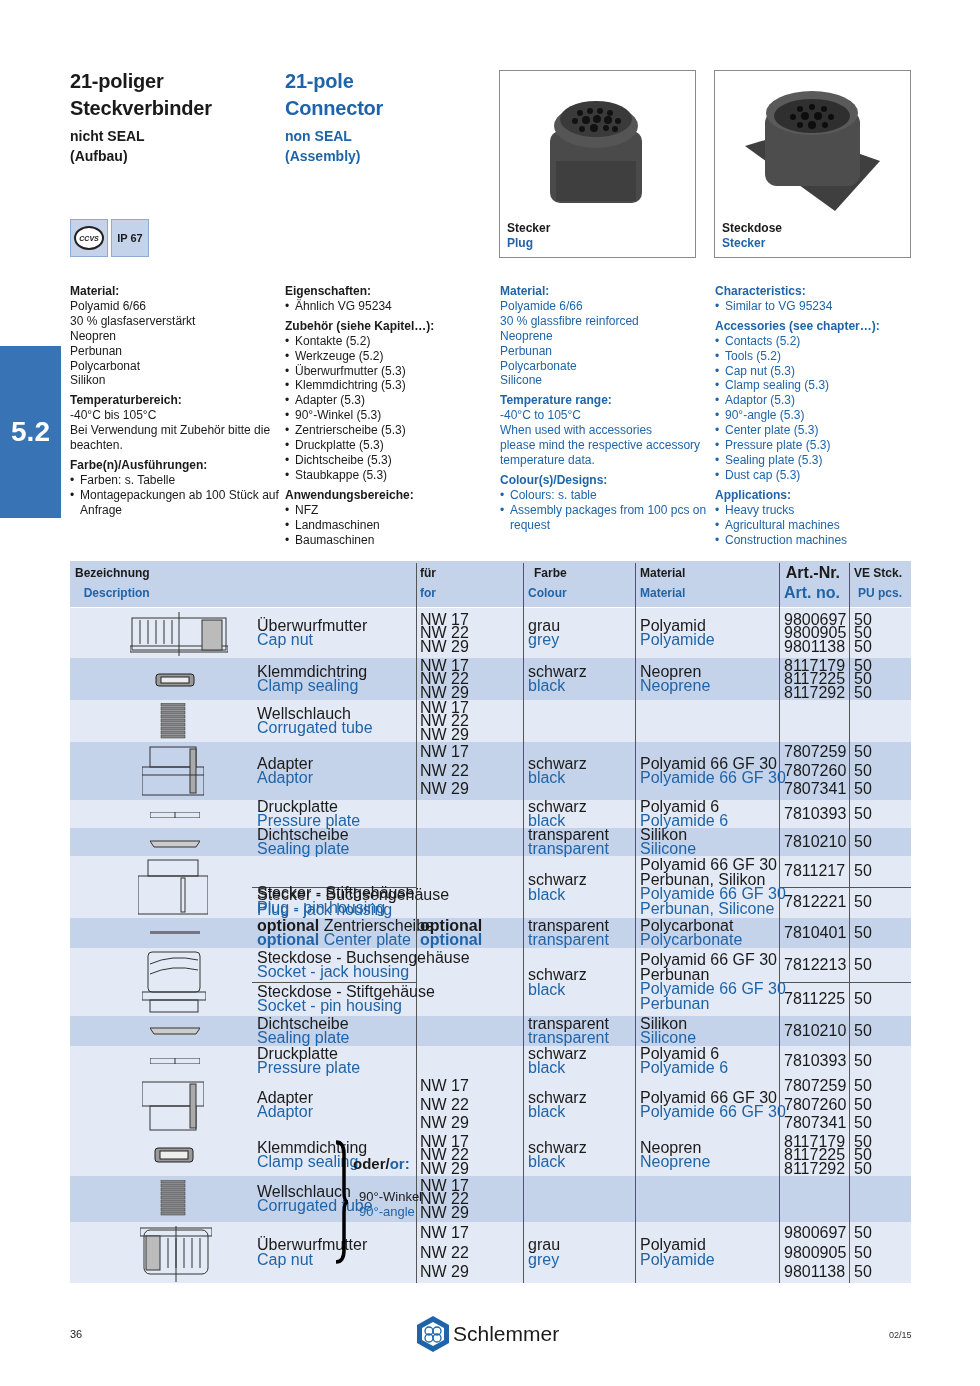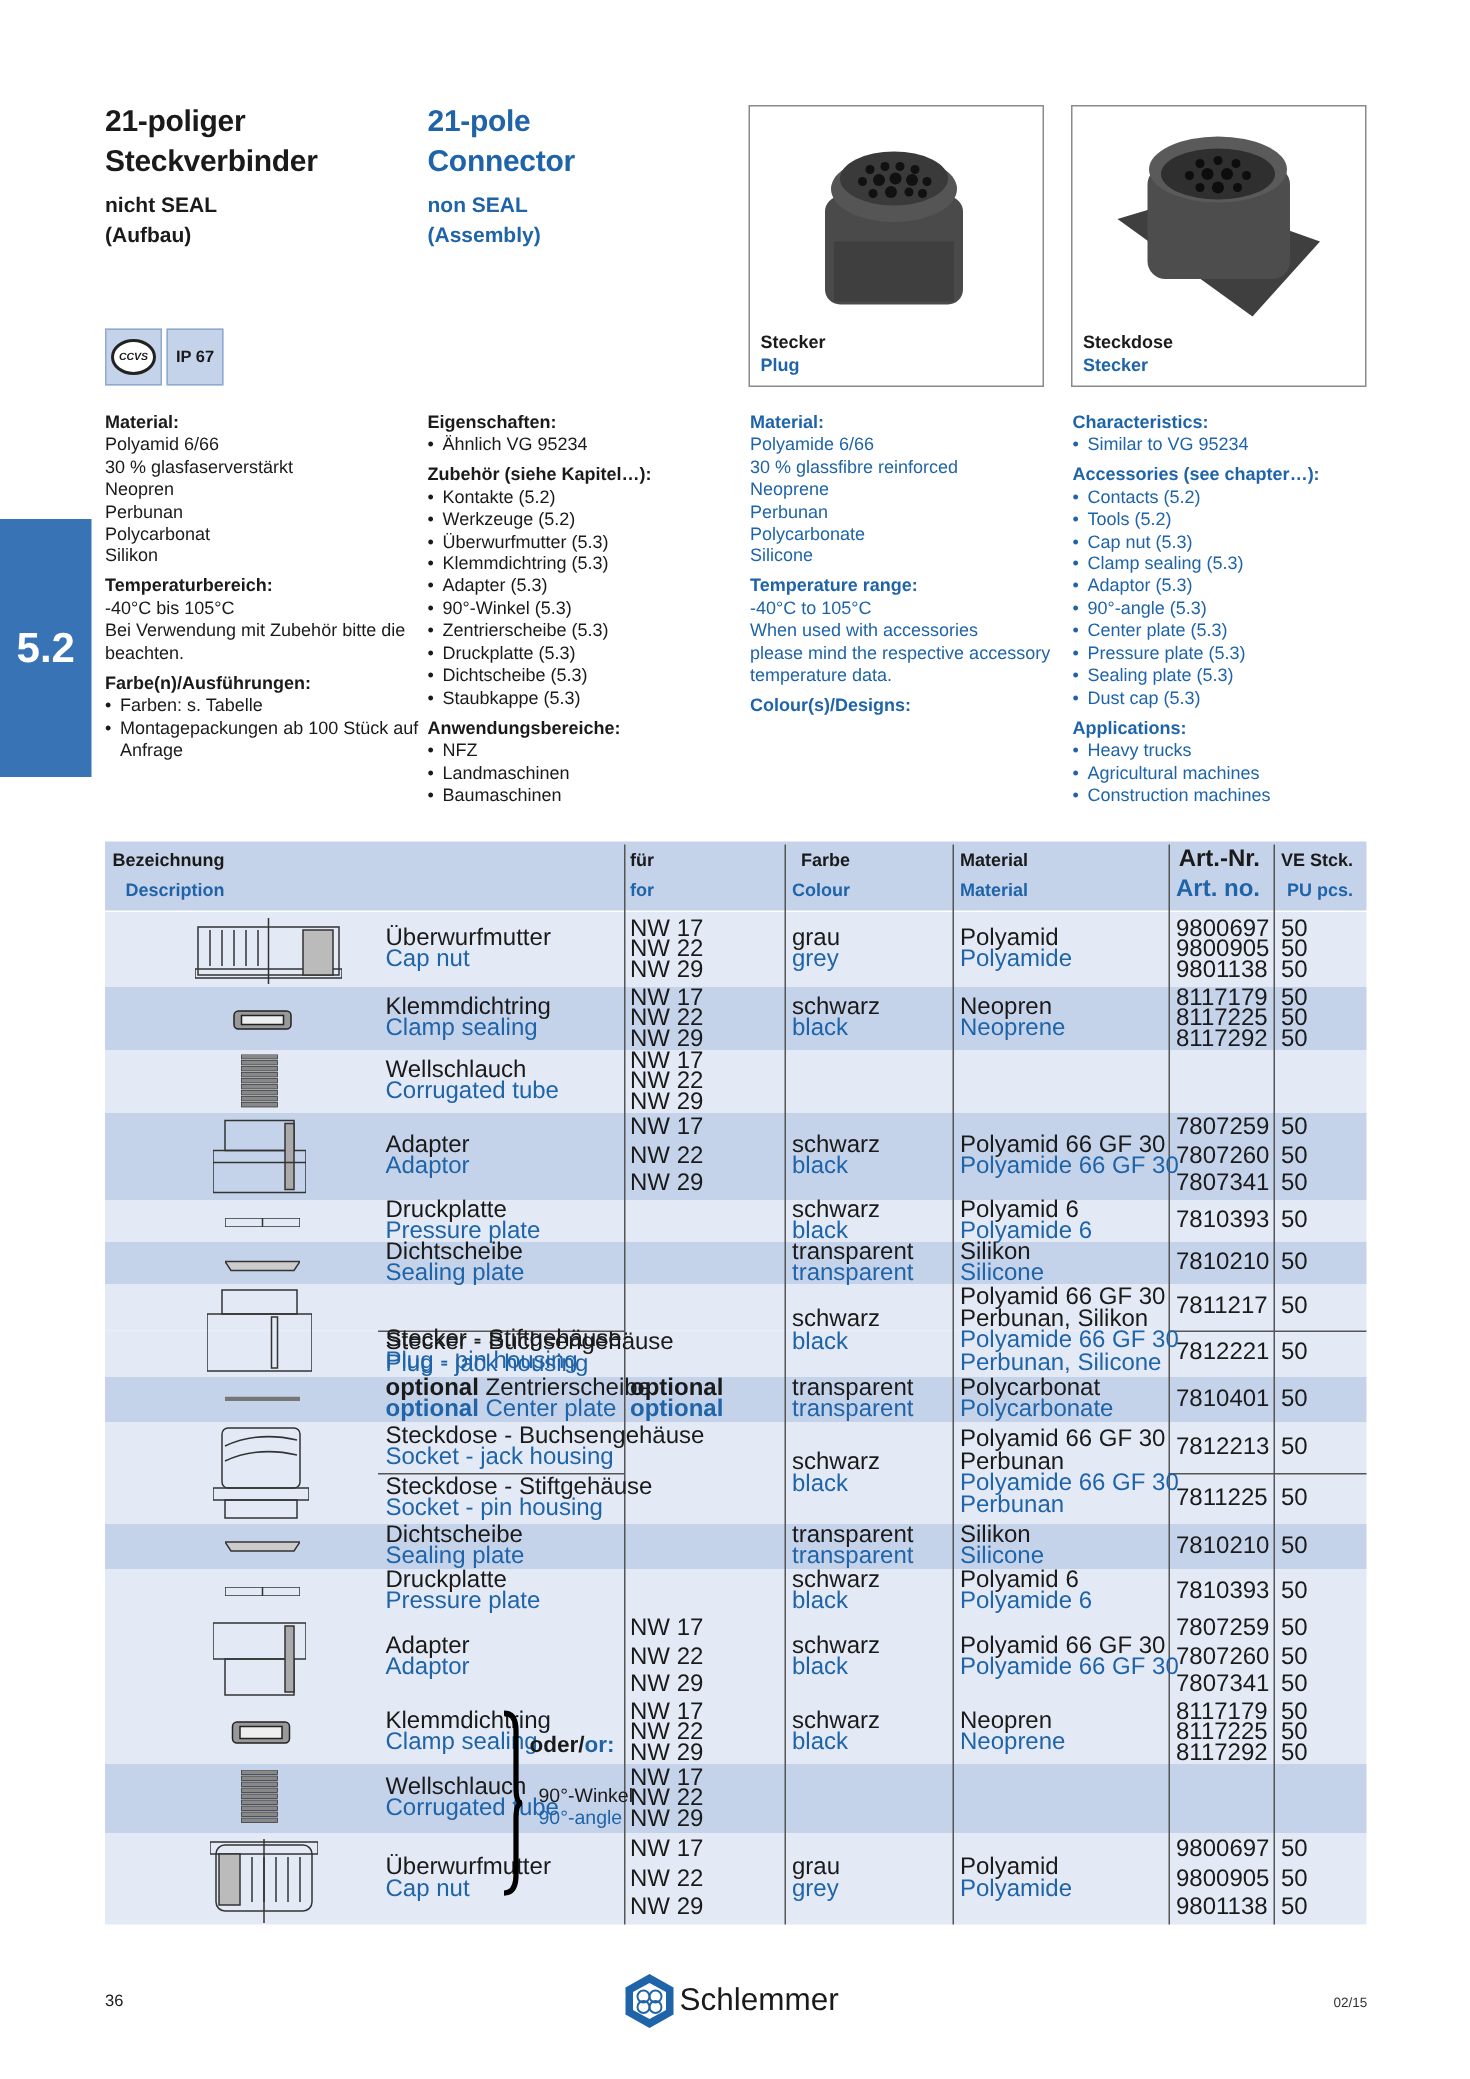--- a/index.html
+++ b/index.html
@@ -24,21 +24,21 @@
   .photo-plug { left: 499px; }
   .photo-socket { left: 714px; }
   .photo .cap { position: absolute; left: 7px; bottom: 6px; font-size: 12px; font-weight: bold; line-height: 15px; }
 
   
   .side-tab { position: absolute; left: 0; top: 346px; width: 61px; height: 172px; background: #3873b6; color: #fff; font-size: 28px; font-weight: bold; display: flex; align-items: center; justify-content: center; }
 
   
   .info { position: absolute; top: 274px; font-size: 12px; line-height: 14.9px; }
   .info h4 { font-size: 12px; font-weight: bold; margin-top: 5px; }
-  .info h4:first-child { margin-top: 0; }
+  .info h4:first-child { margin-top: 10px; }
   .info ul { list-style: none; }
   .info li { padding-left: 10px; position: relative; }
   .info li::before { content: "•"; position: absolute; left: 0; }
   .info-1 { left: 70px; width: 210px; }
   .info-2 { left: 285px; width: 200px; }
   .info-3 { left: 500px; width: 210px; color: #1f64a8; }
   .info-4 { left: 715px; width: 200px; color: #1f64a8; }
   .vline { position: absolute; width: 1px; background: #555; }
   .cell { position: absolute; line-height: 14.5px; }
   .hsep { position: absolute; height: 1px; background: #555; }
@@ -181,20 +181,24 @@
   <div>Neoprene</div>
   <div>Perbunan</div>
   <div>Polycarbonate</div>
   <div>Silicone</div>
   <h4>Temperature range:</h4>
   <div>-40°C to 105°C</div>
   <div>When used with accessories</div>
   <div>please mind the respective accessory</div>
   <div>temperature data.</div>
   <h4>Colour(s)/Designs:</h4>
+  <ul>
+    <li>Colours: s. table</li>
+    <li>Assembly packages from 100 pcs on request</li>
+  </ul>
 </div>
 
 <div class="info info-4">
   <h4>Characteristics:</h4>
   <ul>
       <li>Similar to VG 95234</li>
     </ul>
   <h4>Accessories (see chapter…):</h4>
   <ul>
     <li>Contacts (5.2)</li>

